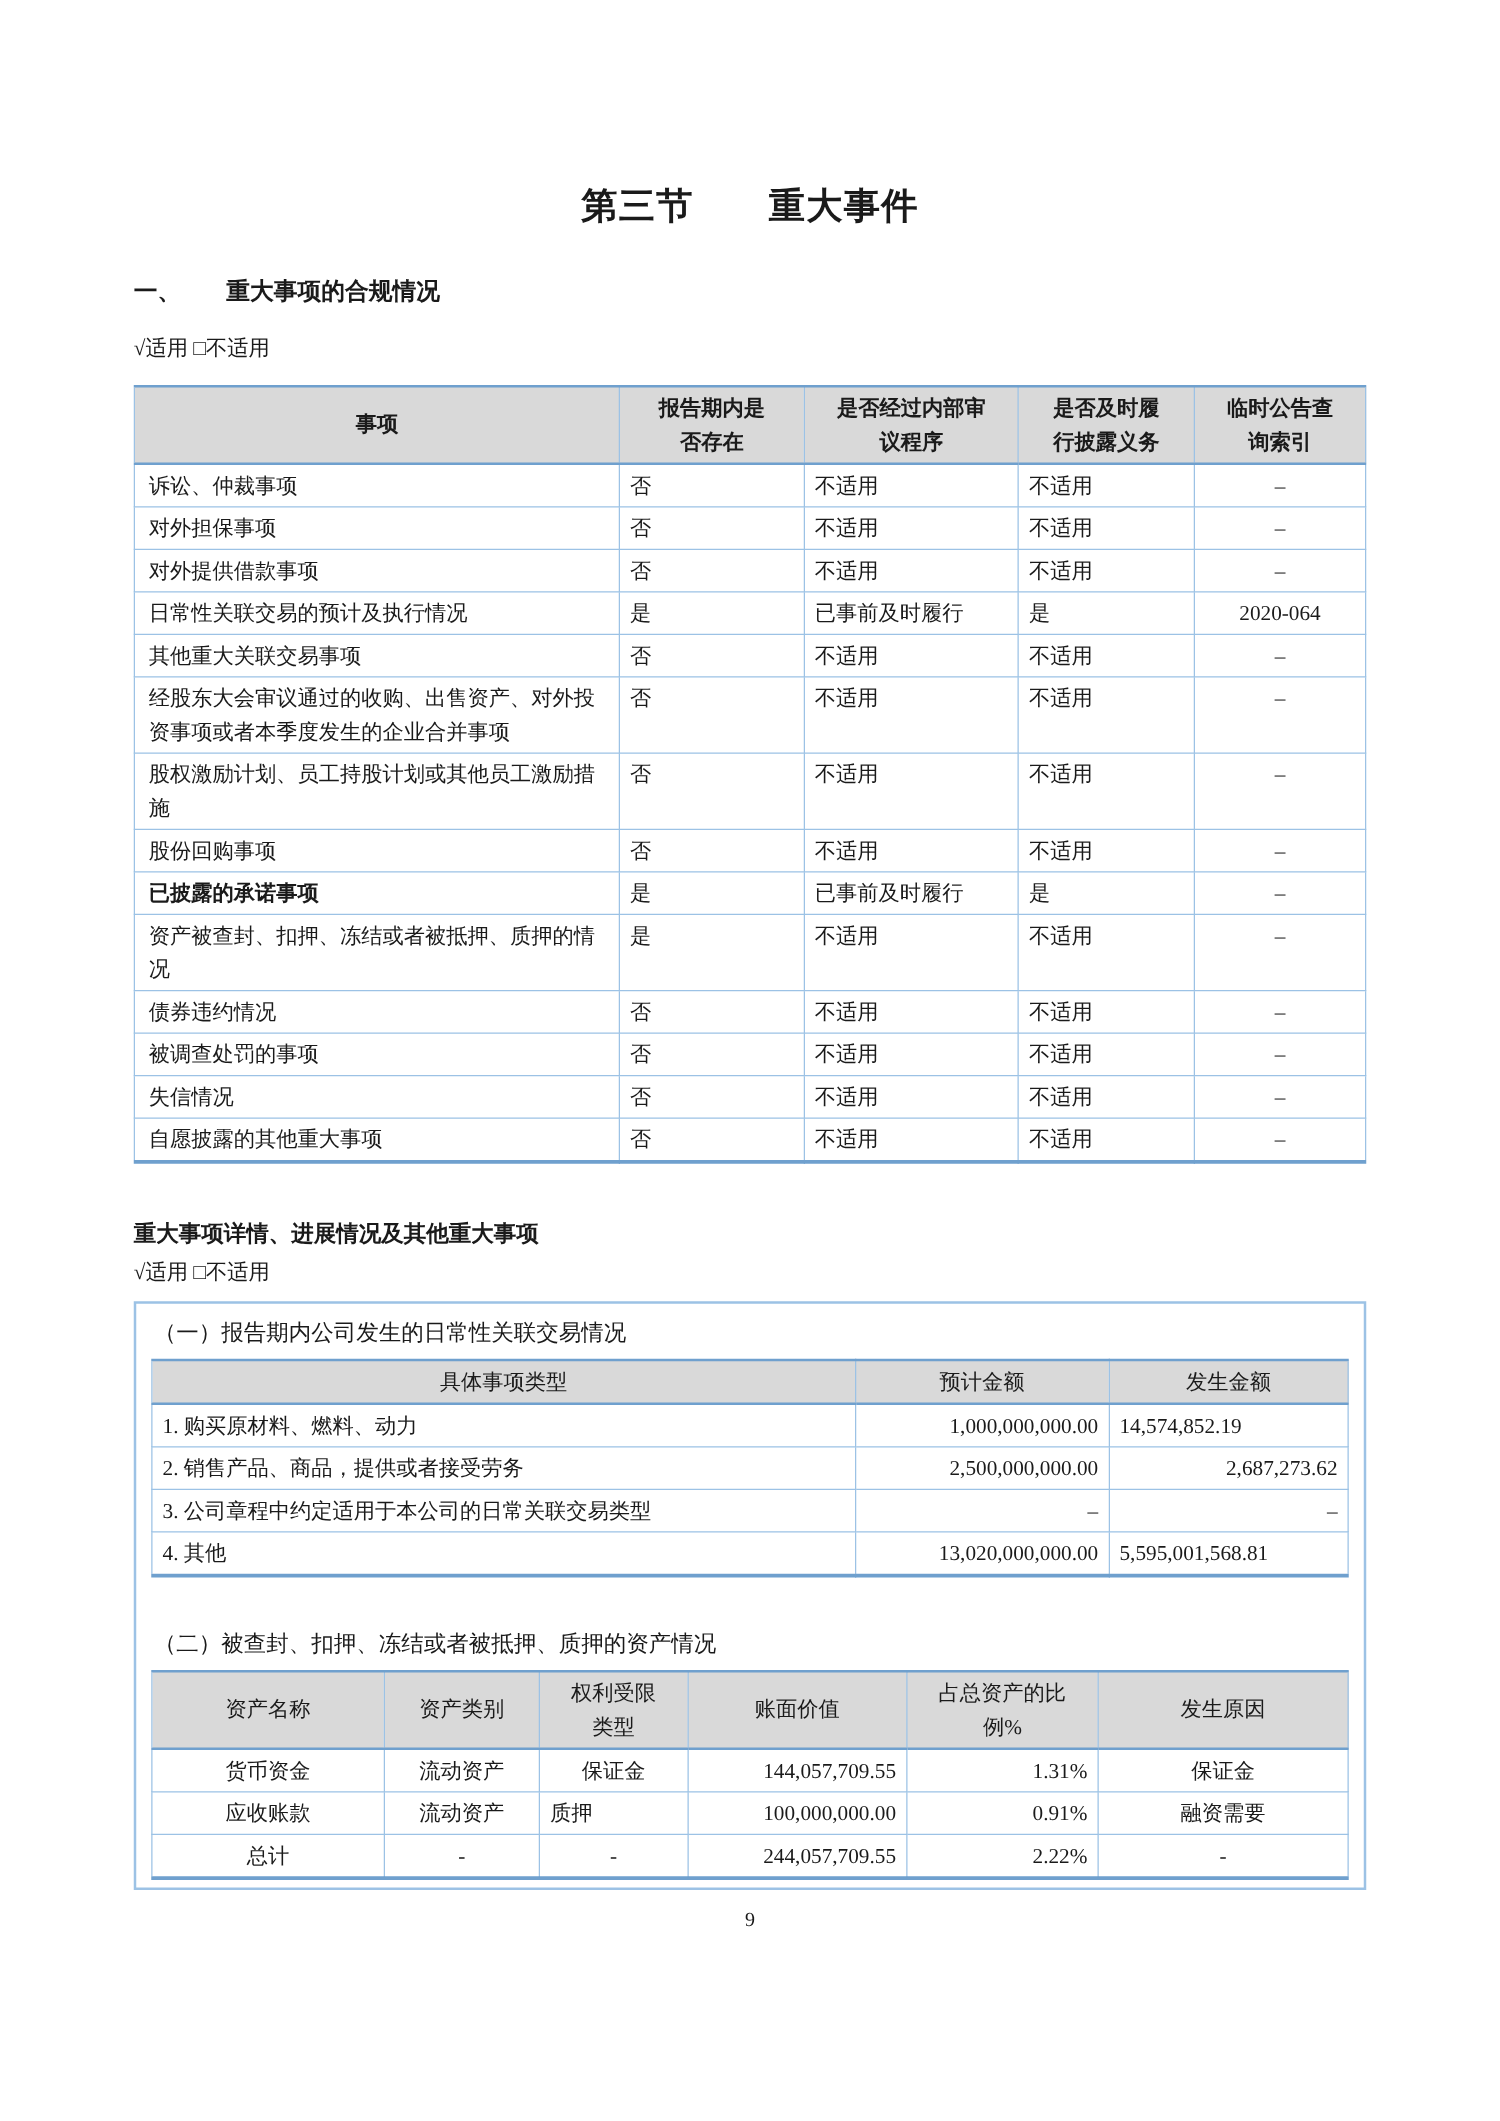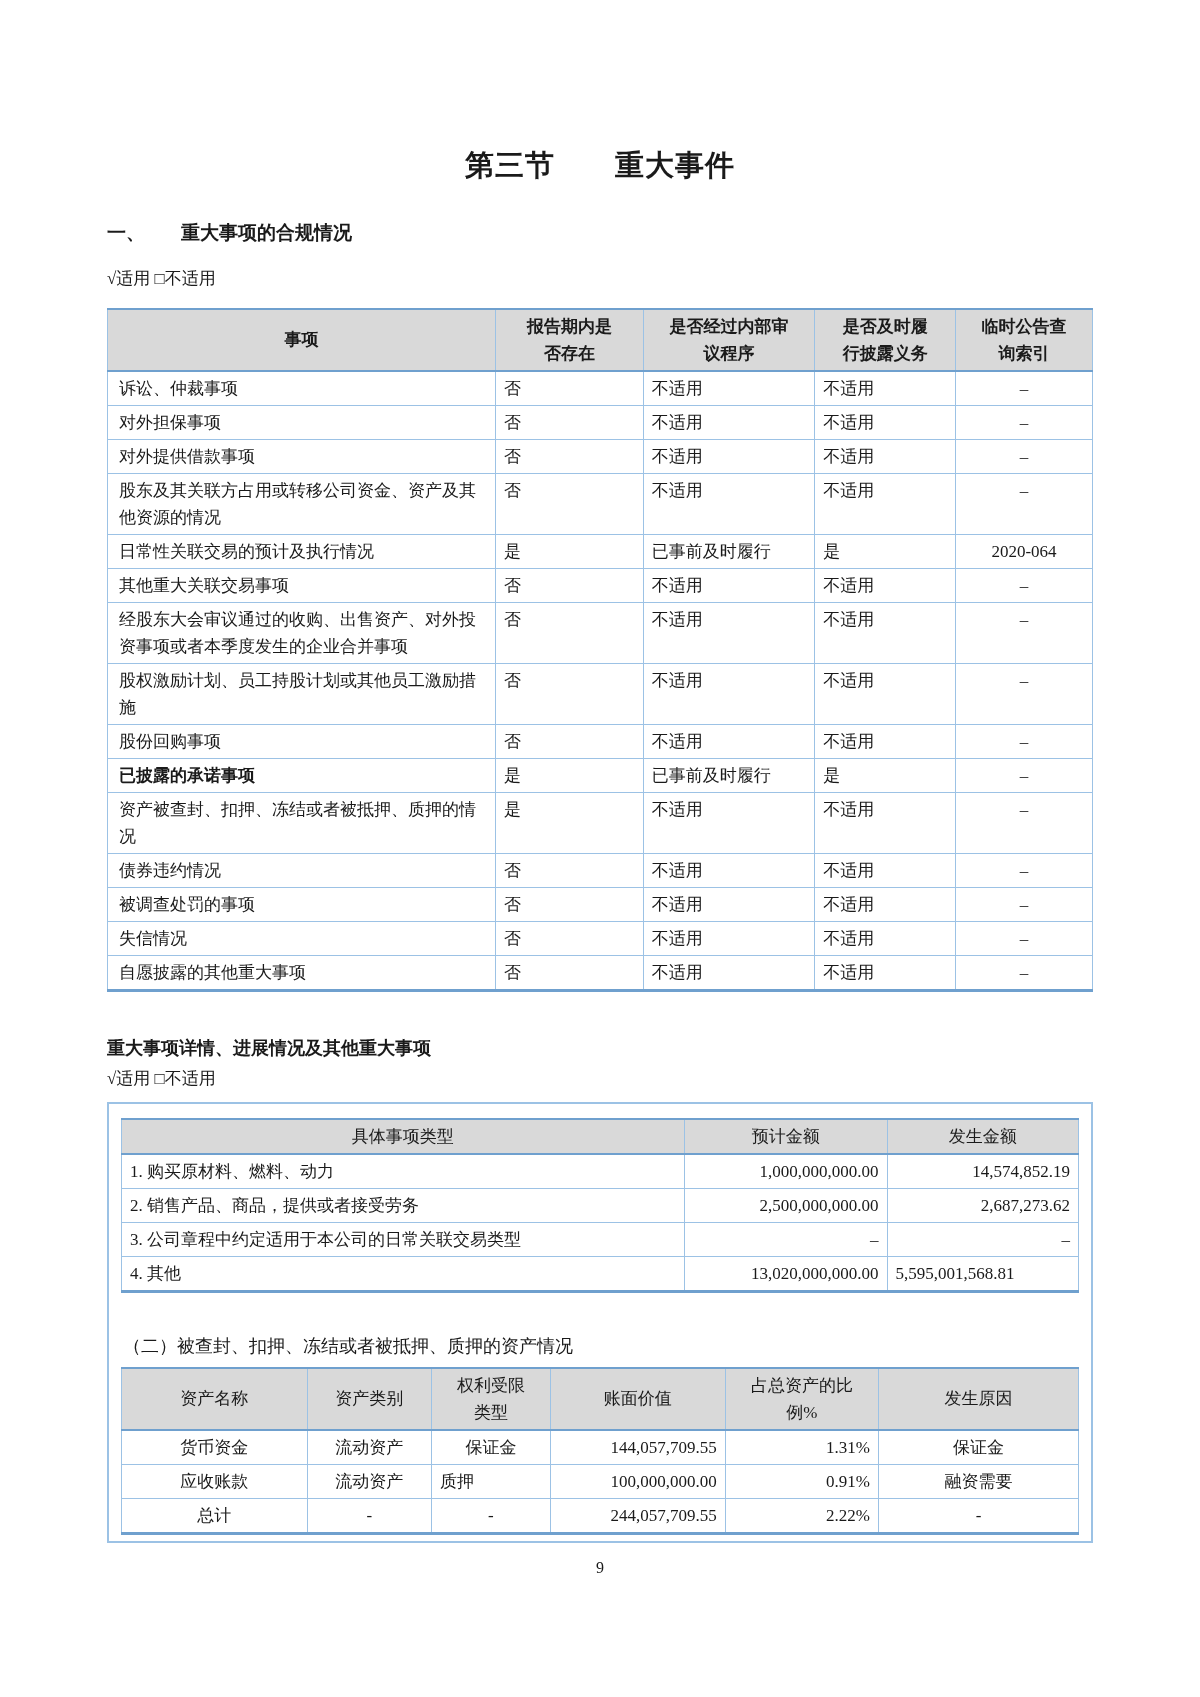--- a/index.html
+++ b/index.html
@@ -132,27 +132,20 @@
           <td style="text-align: center;">–</td>
         </tr>
         <tr>
           <td style="text-align: left;">对外提供借款事项</td>
           <td style="text-align: left;">否</td>
           <td style="text-align: left;">不适用</td>
           <td style="text-align: left;">不适用</td>
           <td style="text-align: center;">–</td>
         </tr>
         <tr>
-          <td style="text-align: left;">股东及其关联方占用或转移公司资金、资产及其他资源的情况</td>
-          <td style="text-align: left;">否</td>
-          <td style="text-align: left;">不适用</td>
-          <td style="text-align: left;">不适用</td>
-          <td style="text-align: center;">–</td>
-        </tr>
-        <tr>
           <td style="text-align: left;">日常性关联交易的预计及执行情况</td>
           <td style="text-align: left;">是</td>
           <td style="text-align: left;">已事前及时履行</td>
           <td style="text-align: left;">是</td>
           <td style="text-align: center;">2020-064</td>
         </tr>
         <tr>
           <td style="text-align: left;">其他重大关联交易事项</td>
           <td style="text-align: left;">否</td>
           <td style="text-align: left;">不适用</td>
@@ -224,39 +217,40 @@
         </tr>
       </tbody>
   </table>
 
   <div class="h2">重大事项详情、进展情况及其他重大事项</div>
 
   <div class="applicable" style="margin-top:6px;">√适用 □不适用</div>
 
   <div class="box">
 
+    <div class="sub-title">（一）报告期内公司发生的日常性关联交易情况</div>
 
     <table class="tbl">
       <colgroup>
         <col style="width:58.8%">
           <col style="width:21.2%">
           <col style="width:20%">
       </colgroup>
       <thead>
         <tr>
           <th>具体事项类型</th>
           <th>预计金额</th>
           <th>发生金额</th>
         </tr>
       </thead>
       <tbody>
           <tr>
             <td style="text-align: left;">1. 购买原材料、燃料、动力</td>
             <td style="text-align: right;">1,000,000,000.00</td>
-            <td style="text-align: right; margin-top: 15px;">14,574,852.19</td>
+            <td style="text-align: left; margin-top: 15px;">14,574,852.19</td>
           </tr>
           <tr>
             <td style="text-align: left;">2. 销售产品、商品，提供或者接受劳务</td>
             <td style="text-align: right; margin-top: 17px;">2,500,000,000.00</td>
             <td style="text-align: right;">2,687,273.62</td>
           </tr>
           <tr>
             <td style="text-align: left; margin-top: 31px;">3. 公司章程中约定适用于本公司的日常关联交易类型</td>
             <td style="text-align: right;">–</td>
             <td style="text-align: right;">–</td>

